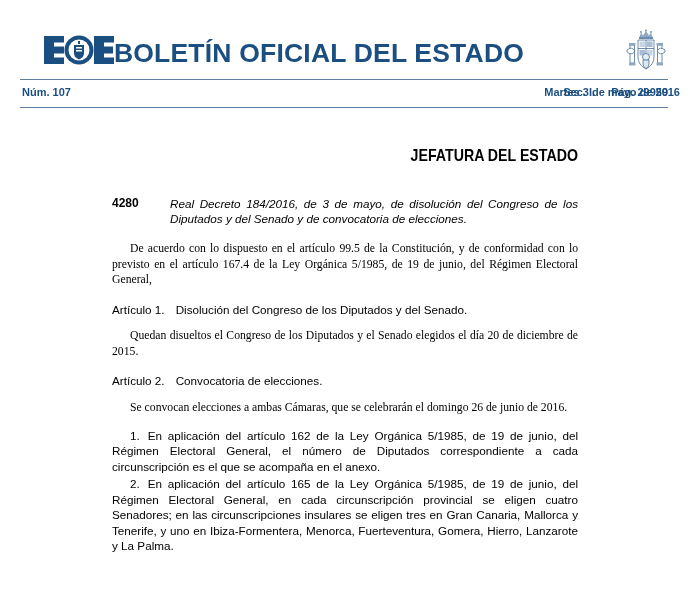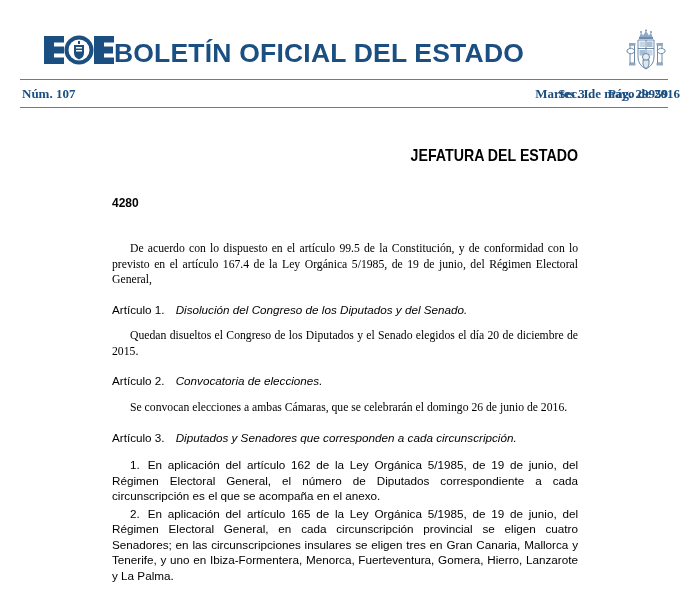--- a/index.html
+++ b/index.html
@@ -63,23 +63,23 @@
   .rule-top   { top: 79px; }
   .rule-bottom{ top: 107px; }
 
   .info-line {
     position: absolute;
     left: 20px;
     top: 86px;
     width: 648px;
     height: 16px;
     color: #1b4f81;
-    font-size: 13px;
-    font-weight: bold;
-    font-family: Liberation Serif, serif;
+    font-size: 11px;
+    font-weight: bold;
+    font-family: Liberation Sans, sans-serif;
   }
   .info-num {
     position: absolute;
     left: 2px;
     top: 0;
     white-space: nowrap;
   }
   .info-date {
     position: absolute;
     left: 12px;
@@ -167,21 +167,21 @@
 
   p.article-head {
     font-size: 11.7px;
     line-height: 1.33;
     margin: 14px 0 0 0;
     text-indent: 0;
     text-align: left;
     font-family: "Liberation Sans", sans-serif;
   }
   p.article-head .art-label { font-style: normal; margin-right: 11px; }
-  p.article-head .art-name  { font-style: italic; }
+  p.article-head .art-name  { }
 
   p.numbered {
     font-size: 11.7px;
     line-height: 1.33;
     margin: 2px 0 0 0;
     text-align: justify;
     text-indent: 18px;
     font-family: "Liberation Sans", sans-serif;
   }
   p.numbered .n { margin-right: 8px; }
@@ -261,38 +261,36 @@
 
 <div class="rule rule-bottom"></div>
 
 <div class="content">
 
 
   <h2 class="organ-title">JEFATURA DEL ESTADO</h2>
 
   <div class="decree">
     <span class="decree-num">4280</span>
+    <div class="decree-title">Real Decreto 184/2016, de 3 de mayo, de disolución del Congreso de los Diputados y del Senado y de convocatoria de elecciones.</div>
   </div>
 
   <p class="body">De acuerdo con lo dispuesto en el artículo 99.5 de la Constitución, y de conformidad con lo previsto en el artículo 167.4 de la Ley Orgánica 5/1985, de 19 de junio, del Régimen Electoral General,</p>
 
 
   <p class="article-head">
     <span class="art-label">Artículo 1.</span><span class="art-name">Disolución del Congreso de los Diputados y del Senado.</span>
   </p>
   <p class="body">Quedan disueltos el Congreso de los Diputados y el Senado elegidos el día 20 de diciembre de 2015.</p>
 
   <p class="article-head">
     <span class="art-label">Artículo 2.</span><span class="art-name">Convocatoria de elecciones.</span>
   </p>
   <p class="body">Se convocan elecciones a ambas Cámaras, que se celebrarán el domingo 26 de junio de 2016.</p>
 
-  <p class="article-head">
-    <span class="art-label">Artículo 3.</span><span class="art-name">Diputados y Senadores que corresponden a cada circunscripción.</span>
-  </p>
 
   <p class="numbered first">
     <span class="n">1.</span><span>En aplicación del artículo 162 de la Ley Orgánica 5/1985, de 19 de junio, del Régimen Electoral General, el número de Diputados correspondiente a cada circunscripción es el que se acompaña en el anexo.</span>
   </p>
 
   <p class="numbered">
     <span class="n">2.</span><span>En aplicación del artículo 165 de la Ley Orgánica 5/1985, de 19 de junio, del Régimen Electoral General, en cada circunscripción provincial se eligen cuatro Senadores; en las circunscripciones insulares se eligen tres en Gran Canaria, Mallorca y Tenerife, y uno en Ibiza-Formentera, Menorca, Fuerteventura, Gomera, Hierro, Lanzarote y La Palma.</span>
   </p>
 
 </div>

